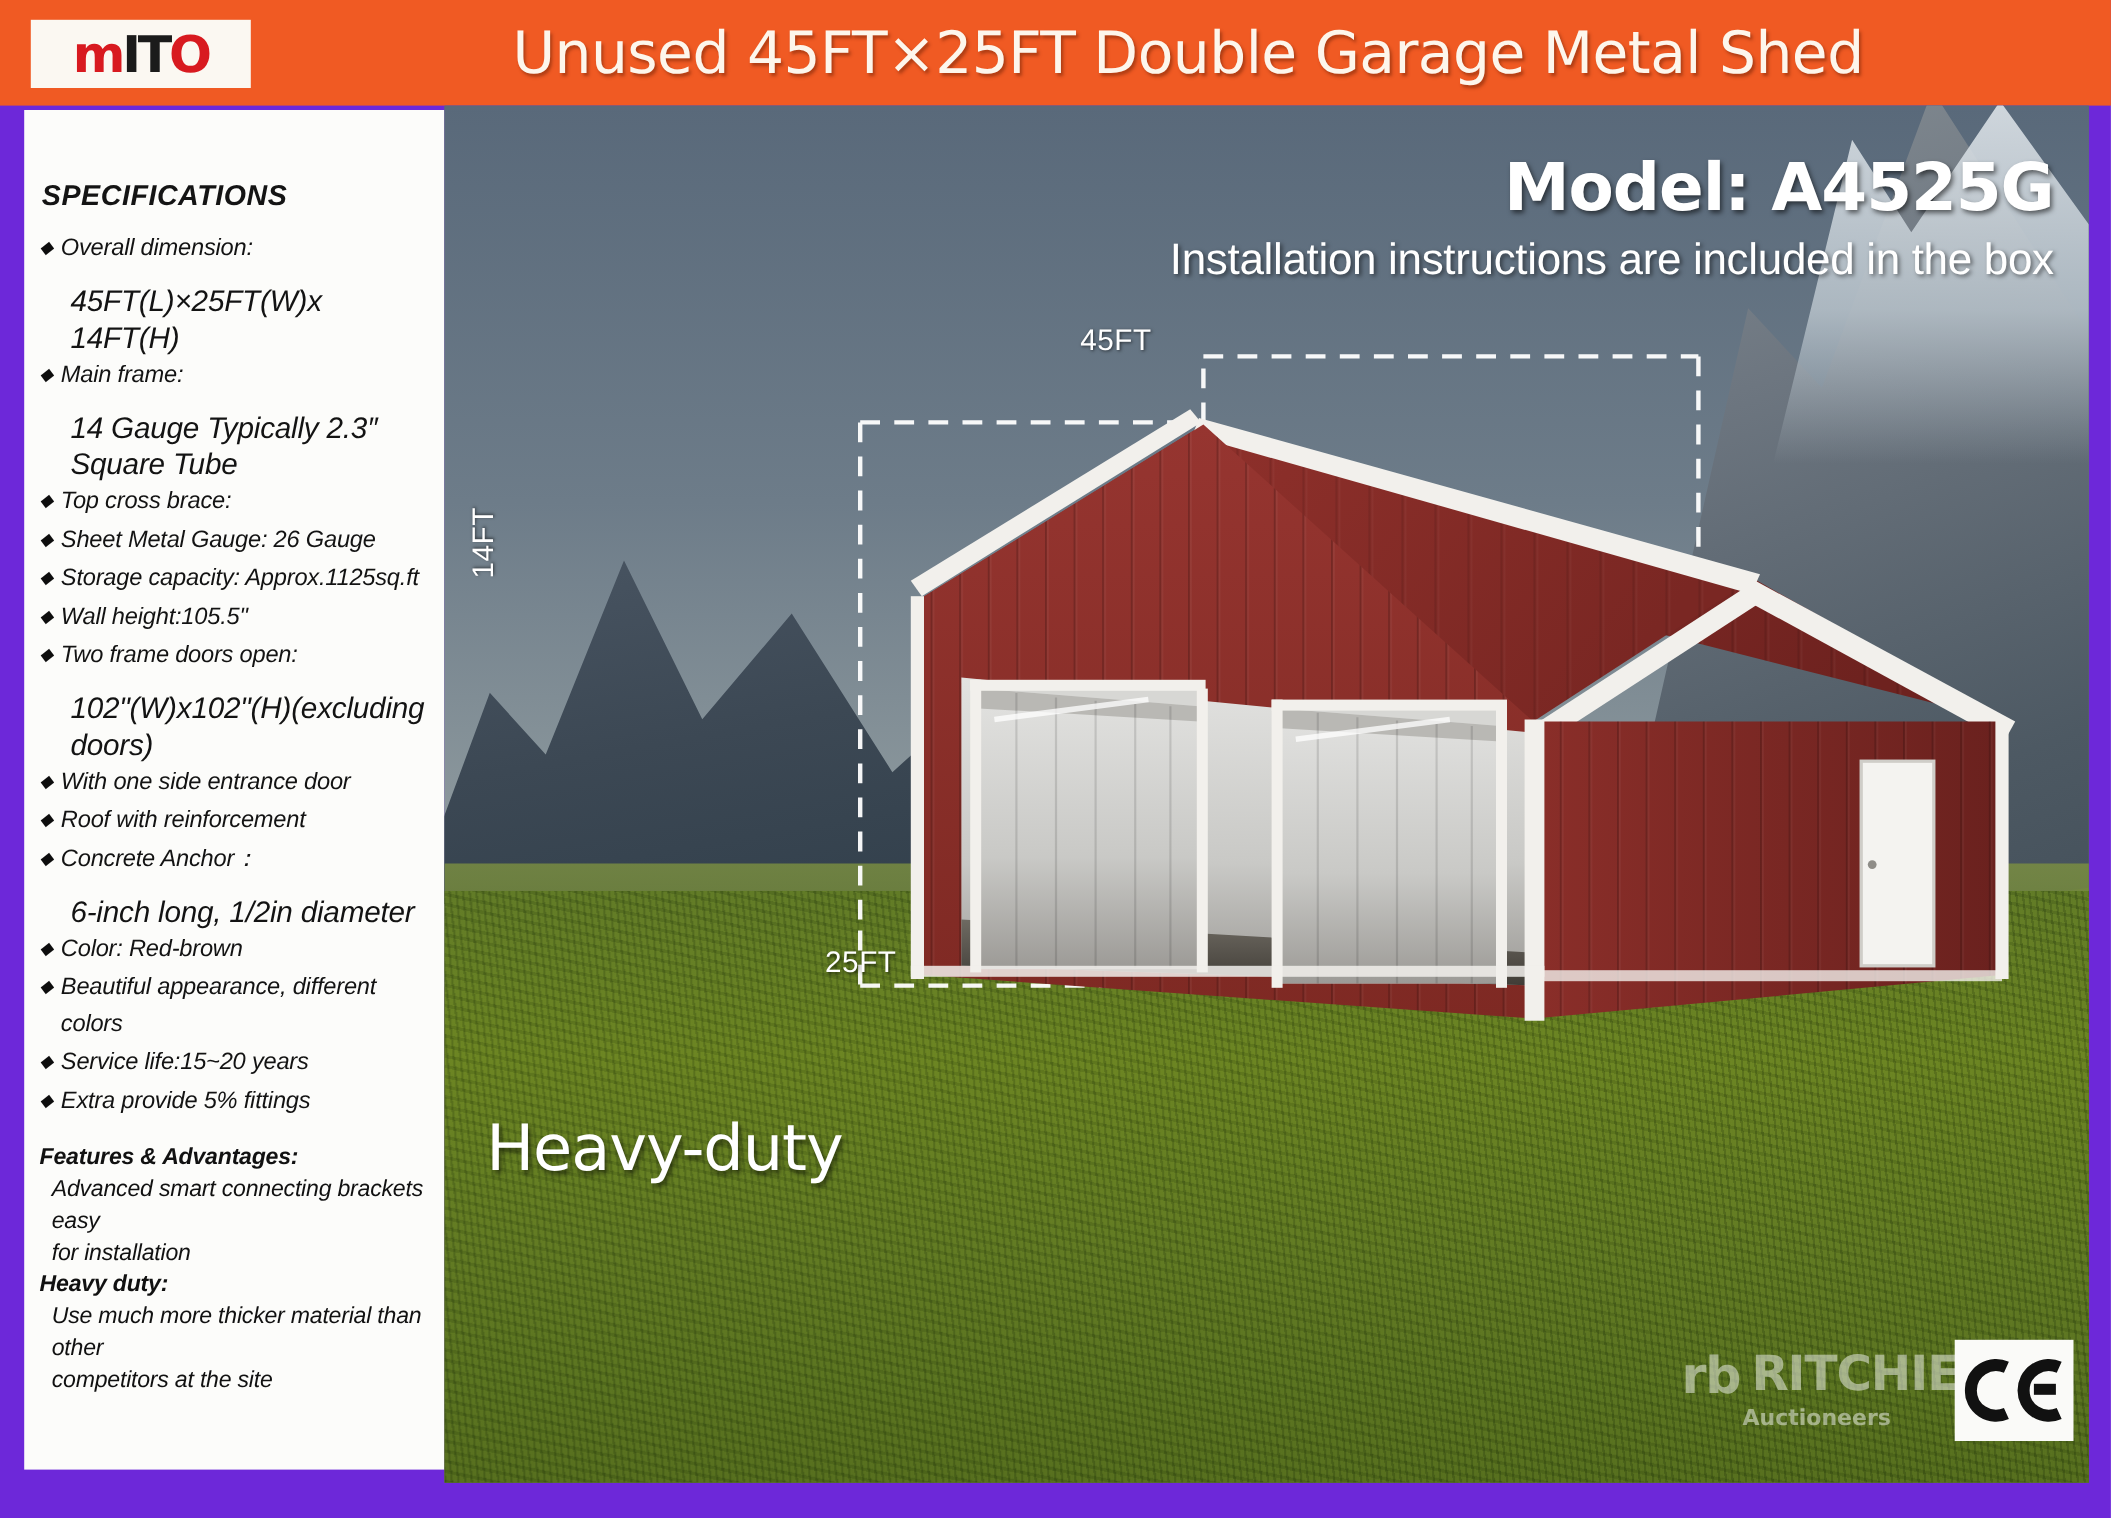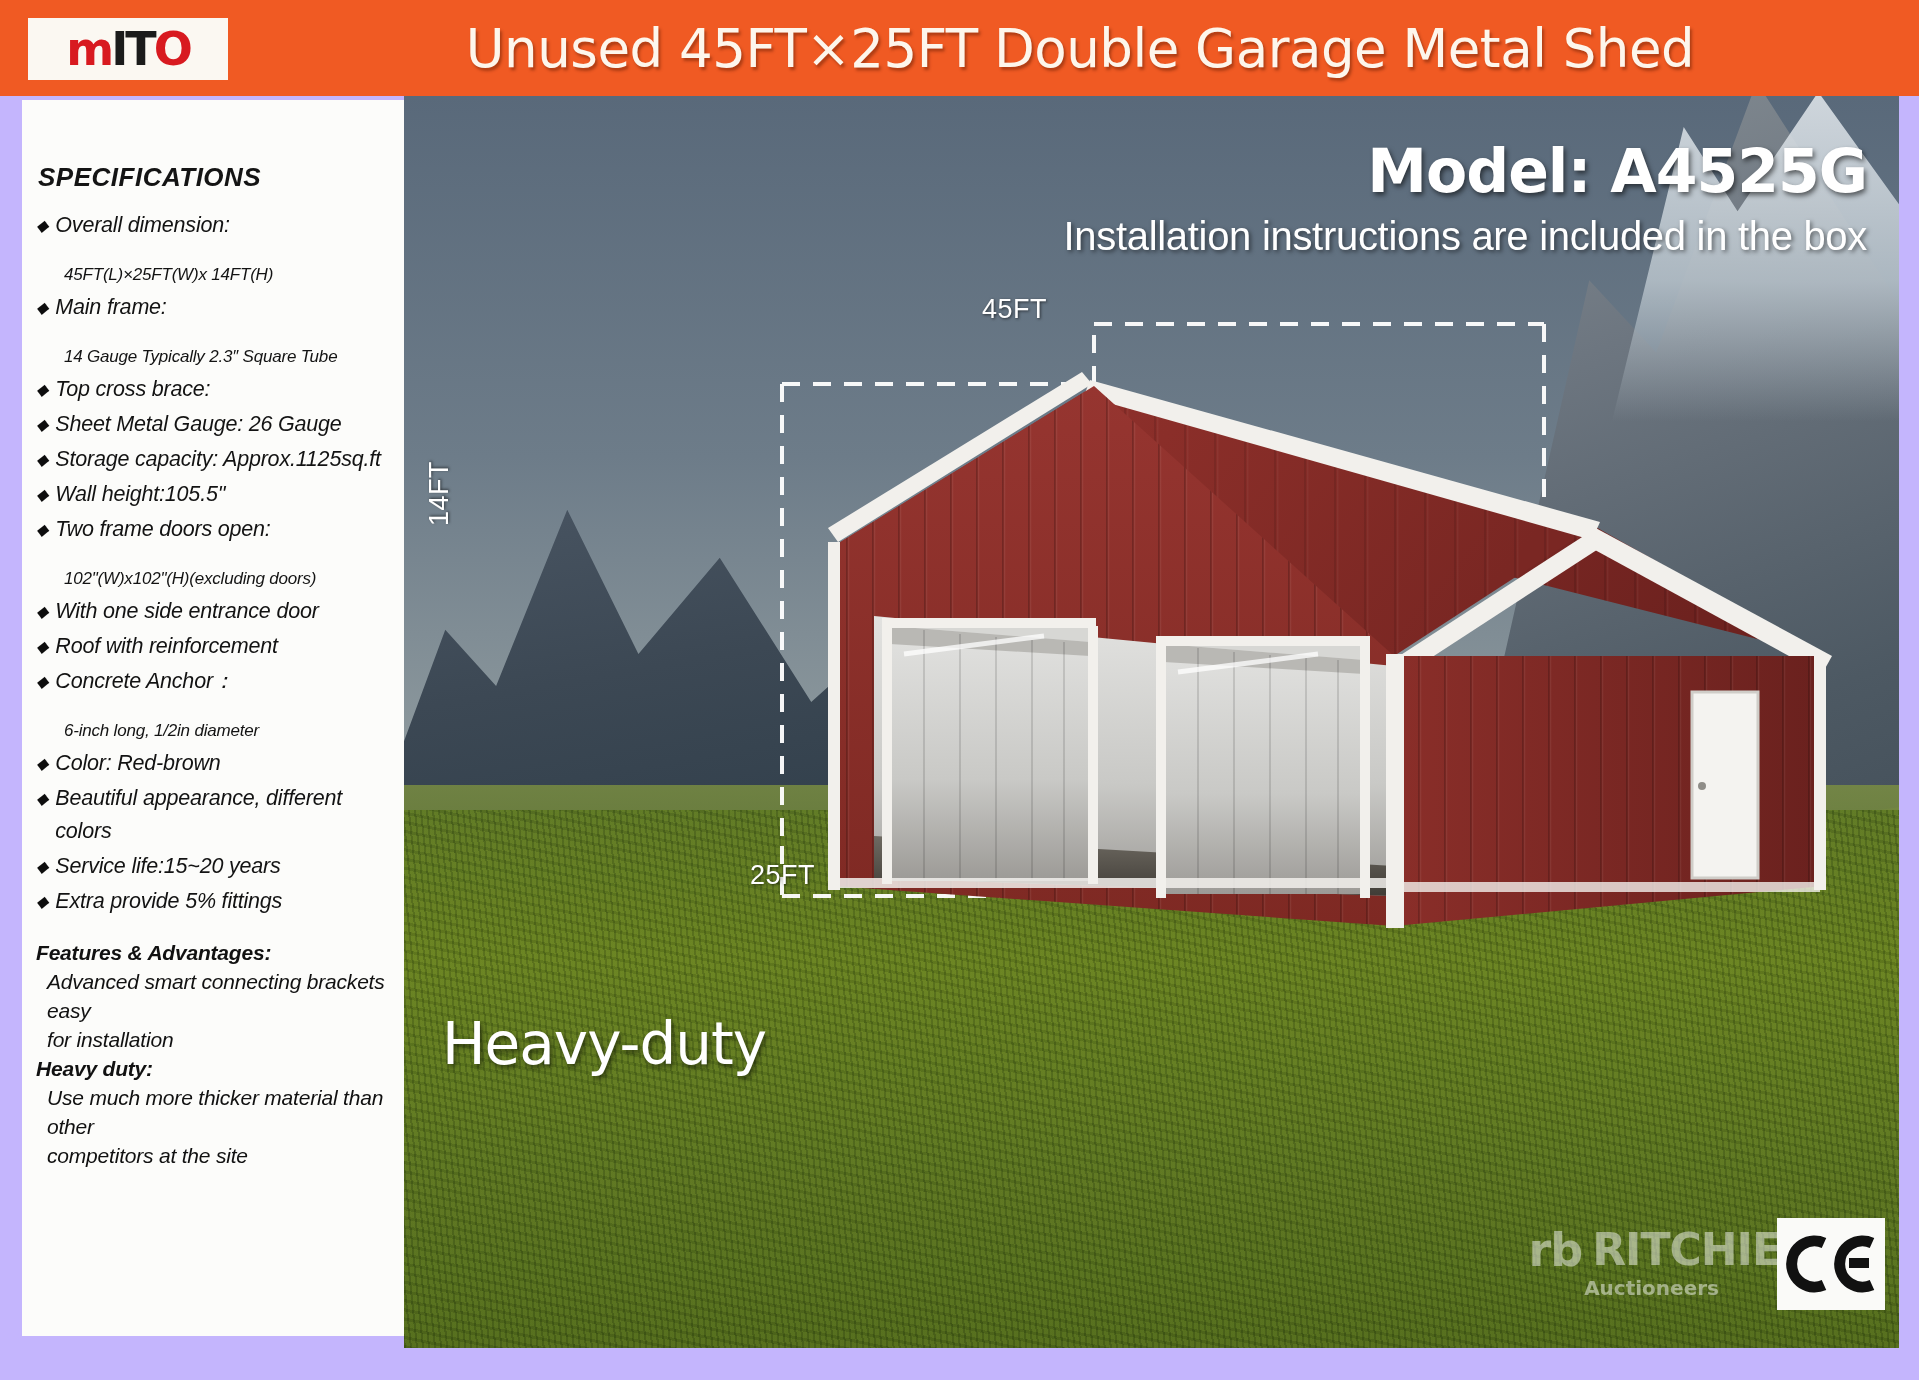--- a/index.html
+++ b/index.html
@@ -7,21 +7,21 @@
     padding: 0;
     background: #ffffff;
   }
   body {
     font-family: "Liberation Sans", sans-serif;
   }
   #poster {
     position: relative;
     width: 1919px;
     height: 1380px;
-    background: #c4b5fd;
+    background: #6d28d9;
     overflow: hidden;
   }
 
   
   #header {
     position: absolute;
     left: 0; top: 0;
     width: 1919px;
     height: 96px;
     background: #F05A23;
@@ -93,21 +93,21 @@
     color: #0d0d0d;
     margin-right: 7px;
   }
   .spec-text {
     font-size: 21.5px;
     line-height: 33px;
     color: #131313;
     letter-spacing: -0.2px;
   }
   .spec-sub {
-    font-size: 17px;
+    font-size: 27px;
     line-height: 33px;
     color: #131313;
     letter-spacing: -0.2px;
     margin-left: 28px;
     margin-top: 16px;
   }
   #features-block {
     margin-top: 20px;
   }
   .feat-head {

